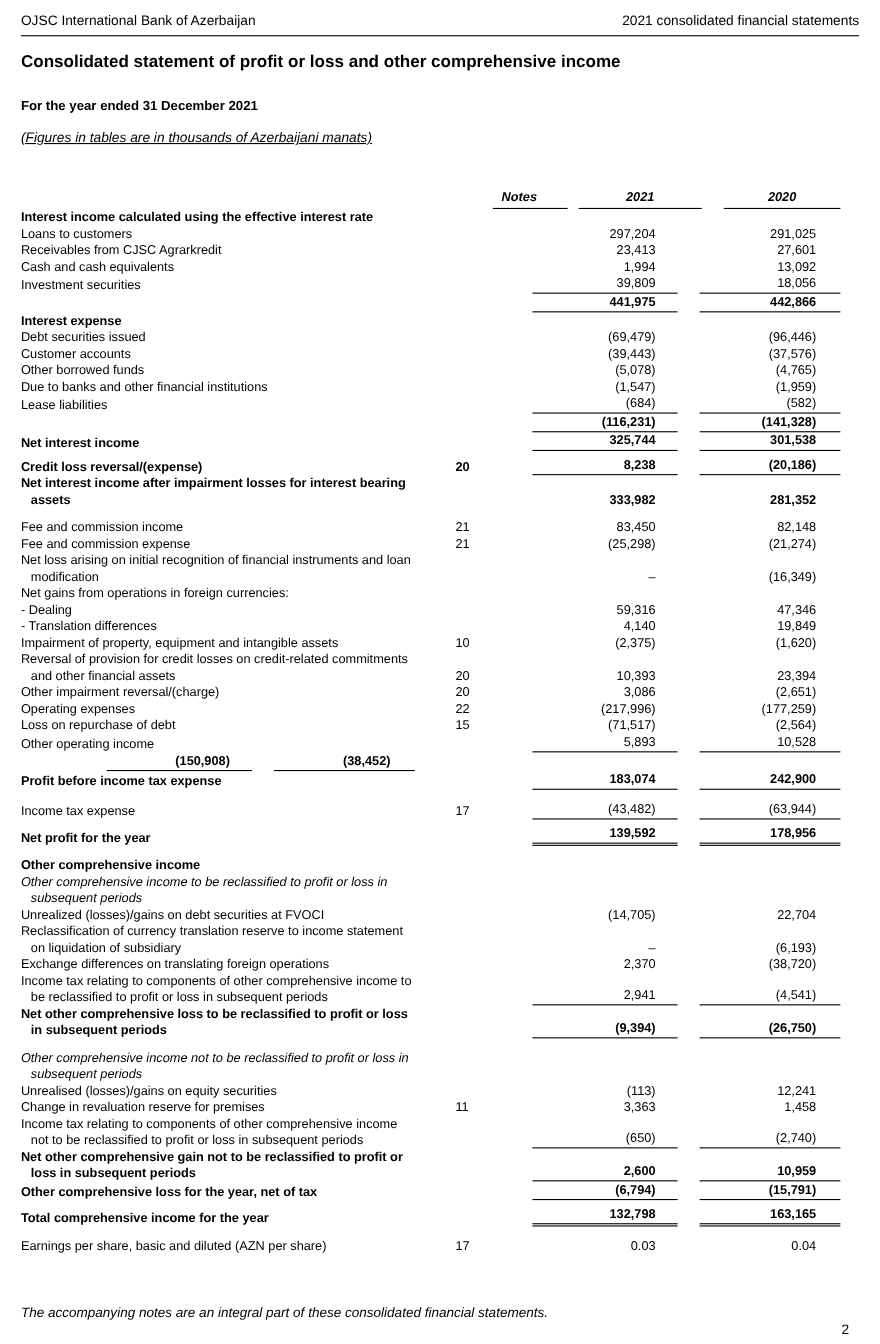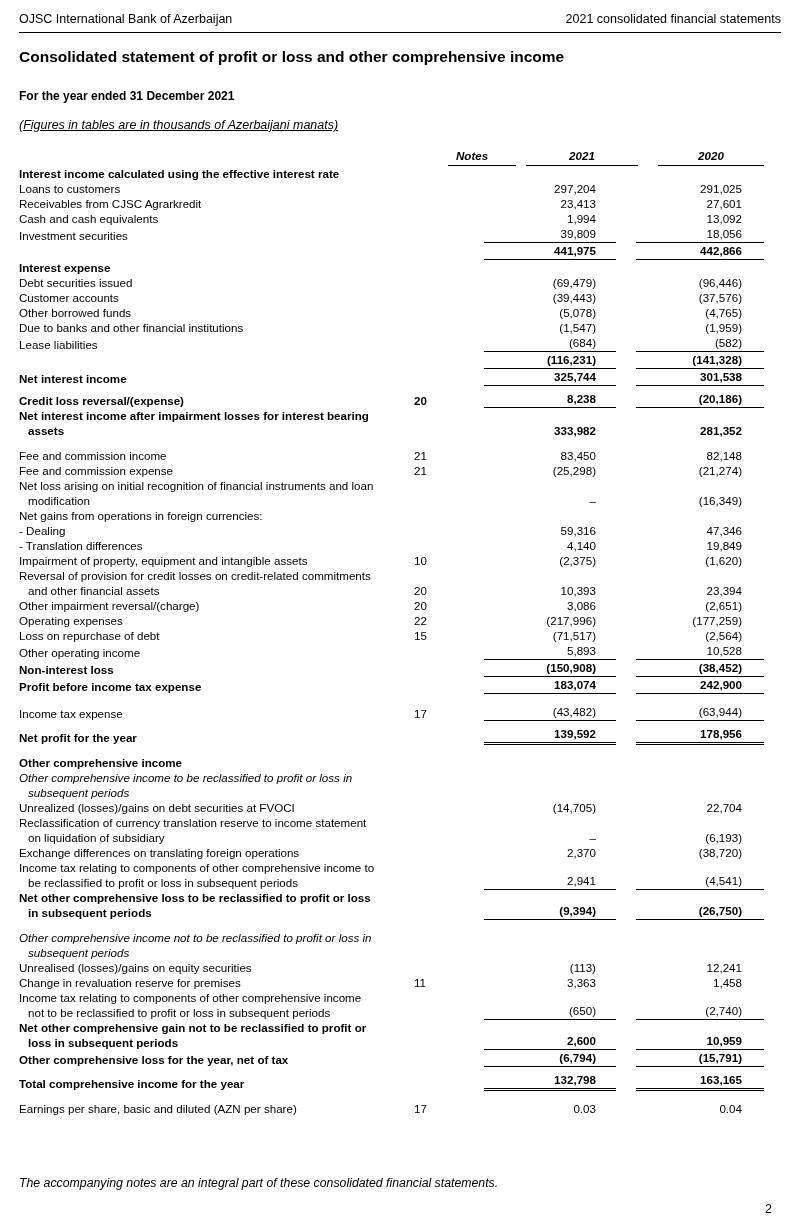--- a/index.html
+++ b/index.html
@@ -14,21 +14,21 @@
   .doc-header {
     display: flex; justify-content: space-between; align-items: flex-end;
     font-size: 12.5px; padding: 4px 0 6px 0;
     border-bottom: 1.2px solid #000;
   }
 
   .title   { font-size: 15.5px; font-weight: bold; margin-top: 15px; }
   .subtitle{ font-size: 12px; font-weight: bold; margin-top: 23px; }
   .units   { font-size: 12.5px; font-style: italic; margin-top: 15px; text-decoration: underline; }
 
-  .table { width: 745px; margin-top: 16px; font-size: 11.6px; line-height: 15px; }
+  .table { width: 745px; margin-top: 40px; font-size: 11.6px; line-height: 15px; }
   .trow  { display: flex; align-items: flex-end; }
   .c-label { flex: 1; white-space: pre-line; padding-left: 9px; text-indent: -9px; }
   .c-notes { flex: none; width: 60px; padding-left: 8px; }
   .c-v1 { flex: none; width: 112px; margin-left: 10px; text-align: right; padding-right: 20px; }
   .c-v2 { flex: none; width: 106px; margin-left: 20px; text-align: right; padding-right: 22px; }
 
   .thead { font-weight: bold; font-style: italic; }
   .thead .c-notes, .thead .c-v1, .thead .c-v2 {
     border-bottom: 1px solid #000; padding-bottom: 2px;
   }
@@ -37,21 +37,21 @@
   .bold   { font-weight: bold; }
   .italic { font-style: italic; }
 
   .rule-bottom { border-bottom: 1px solid #000; padding-bottom: 1px; }
   .rule-double { border-bottom: 3px double #000; padding-bottom: 1px; }
 
   .gap1 { margin-top: 5px; font-weight: bold; }
   .gap2 { margin-top: 10px; }
 
   .doc-footer {
-    position: absolute; left: 19px; bottom: 32px;
+    position: absolute; left: 19px; bottom: 22px;
     font-size: 12.3px; font-style: italic; text-align: center;
   }
   .pagenum {
     position: absolute; right: 28px; bottom: 6px;
     font-size: 12.5px;
   }
 </style>
 </head>
 <body>
 
@@ -239,21 +239,20 @@
           <div class="c-v1">(71,517)</div>
           <div class="c-v2">(2,564)</div>
         </div>
         <div class="trow">
           <div class="c-label">Other operating income</div>
           <div class="c-notes"></div>
           <div class="c-v1 rule-bottom">5,893</div>
           <div class="c-v2 rule-bottom">10,528</div>
         </div>
         <div class="trow bold">
-          <div class="c-label">Non-interest loss</div>
           <div class="c-notes"></div>
           <div class="c-v1 rule-bottom">(150,908)</div>
           <div class="c-v2 rule-bottom">(38,452)</div>
         </div>
         <div class="trow bold">
           <div class="c-label">Profit before income tax expense</div>
           <div class="c-notes"></div>
           <div class="c-v1 rule-bottom">183,074</div>
           <div class="c-v2 rule-bottom">242,900</div>
         </div>

